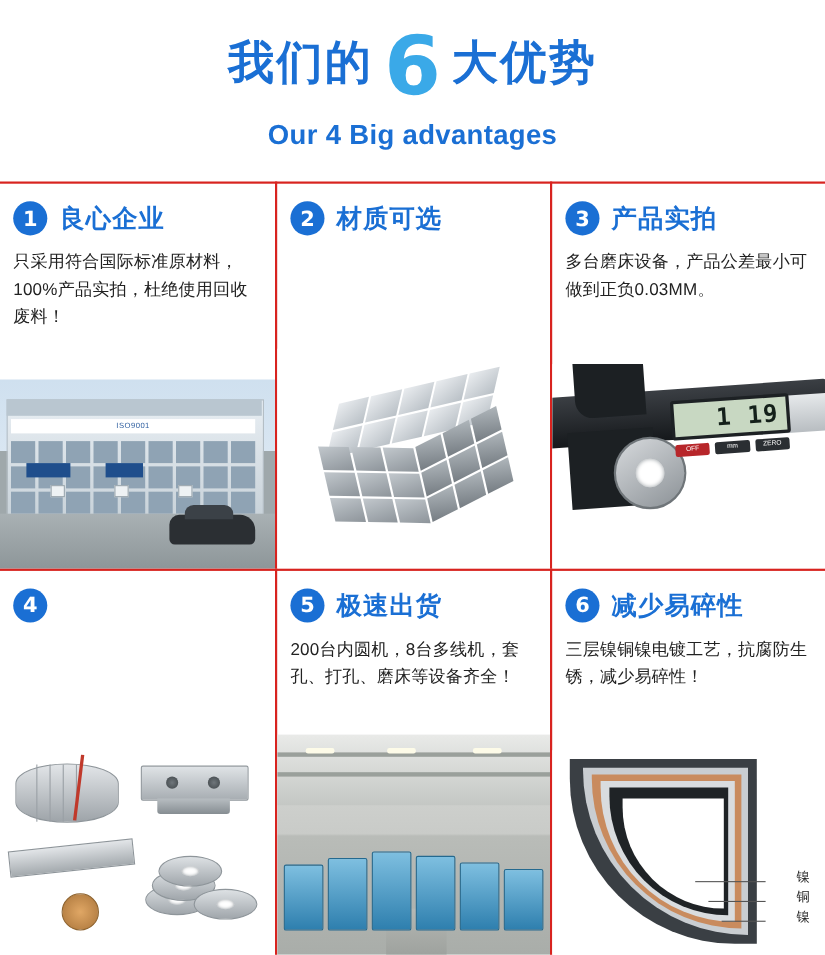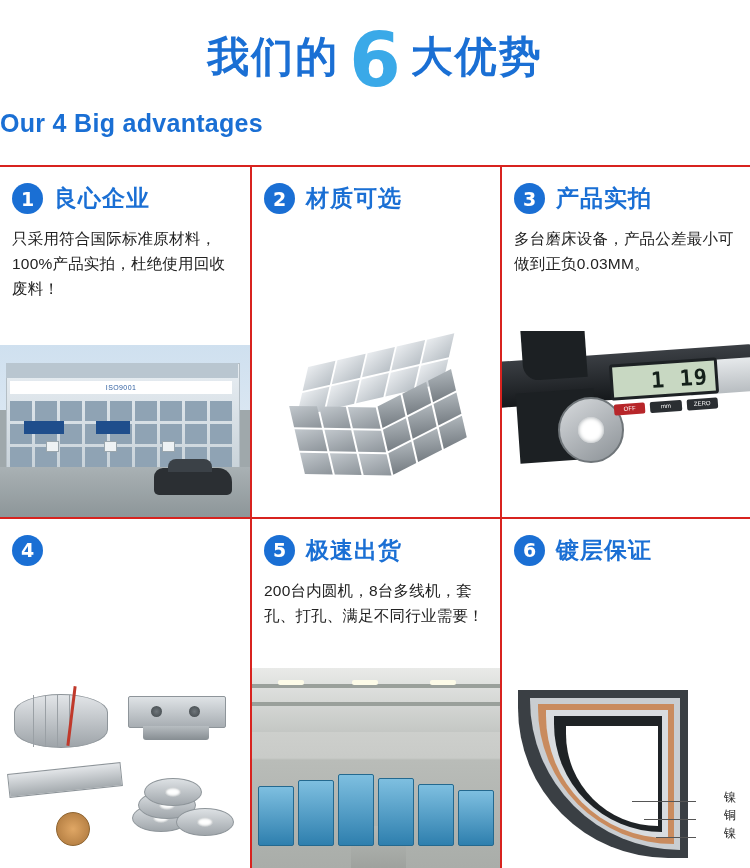--- a/index.html
+++ b/index.html
@@ -17,20 +17,21 @@
     position: relative;
     width: 750px;
     height: 868px;
     background: #ffffff;
     box-sizing: border-box;
   }
 
   
   .header {
     padding-top: 26px;
+    text-align: center;
   }
   .headline {
     display: flex;
     align-items: center;
     justify-content: center;
     gap: 10px;
     line-height: 1;
   }
   .headline .cn-left,
   .headline .cn-right {
@@ -760,21 +761,21 @@
           </div>
         </div>
       </div>
     </div>
 
     <div class="cell col-1 row-1">
       <div class="cell-head">
         <span class="num-badge">5</span>
         <span class="cell-title">极速出货</span>
       </div>
-      <div class="cell-text">200台内圆机，8台多线机，套孔、打孔、满足不同行业需要！</div>
+      <div class="cell-text">200台内圆机，8台多线机，套孔、打孔、磨床等设备齐全！</div>
       <div class="cell-media">
         <div class="photo-floor">
           <div class="ff-ceiling"></div>
           <div class="ff-beam" style="top:16px"></div>
           <div class="ff-beam" style="top:34px"></div>
           <div class="ff-lamp" style="left:26px"></div>
           <div class="ff-lamp" style="left:100px"></div>
           <div class="ff-lamp" style="left:178px"></div>
           <div class="ff-aisle"></div>
           <div class="ff-machines">
@@ -785,22 +786,23 @@
             <span class="mc" style="height:60px"></span>
             <span class="mc" style="height:54px"></span>
           </div>
         </div>
       </div>
     </div>
 
     <div class="cell col-2 row-1">
       <div class="cell-head">
         <span class="num-badge">6</span>
-        <span class="cell-title">镀层保证</span>
-      </div>
+        <span class="cell-title">减少易碎性</span>
+      </div>
+      <div class="cell-text">三层镍铜镍电镀工艺，抗腐防生锈，减少易碎性！</div>
       <div class="cell-media">
         <div class="photo-coating">
           <div class="co-layer co-l1"></div>
           <div class="co-layer co-l2"></div>
           <div class="co-layer co-l3"></div>
           <div class="co-layer co-l4"></div>
           <div class="co-layer co-l5"></div>
           <div class="co-layer co-l6"></div>
           <div class="co-leader l3"></div>
           <div class="co-leader l2"></div>

